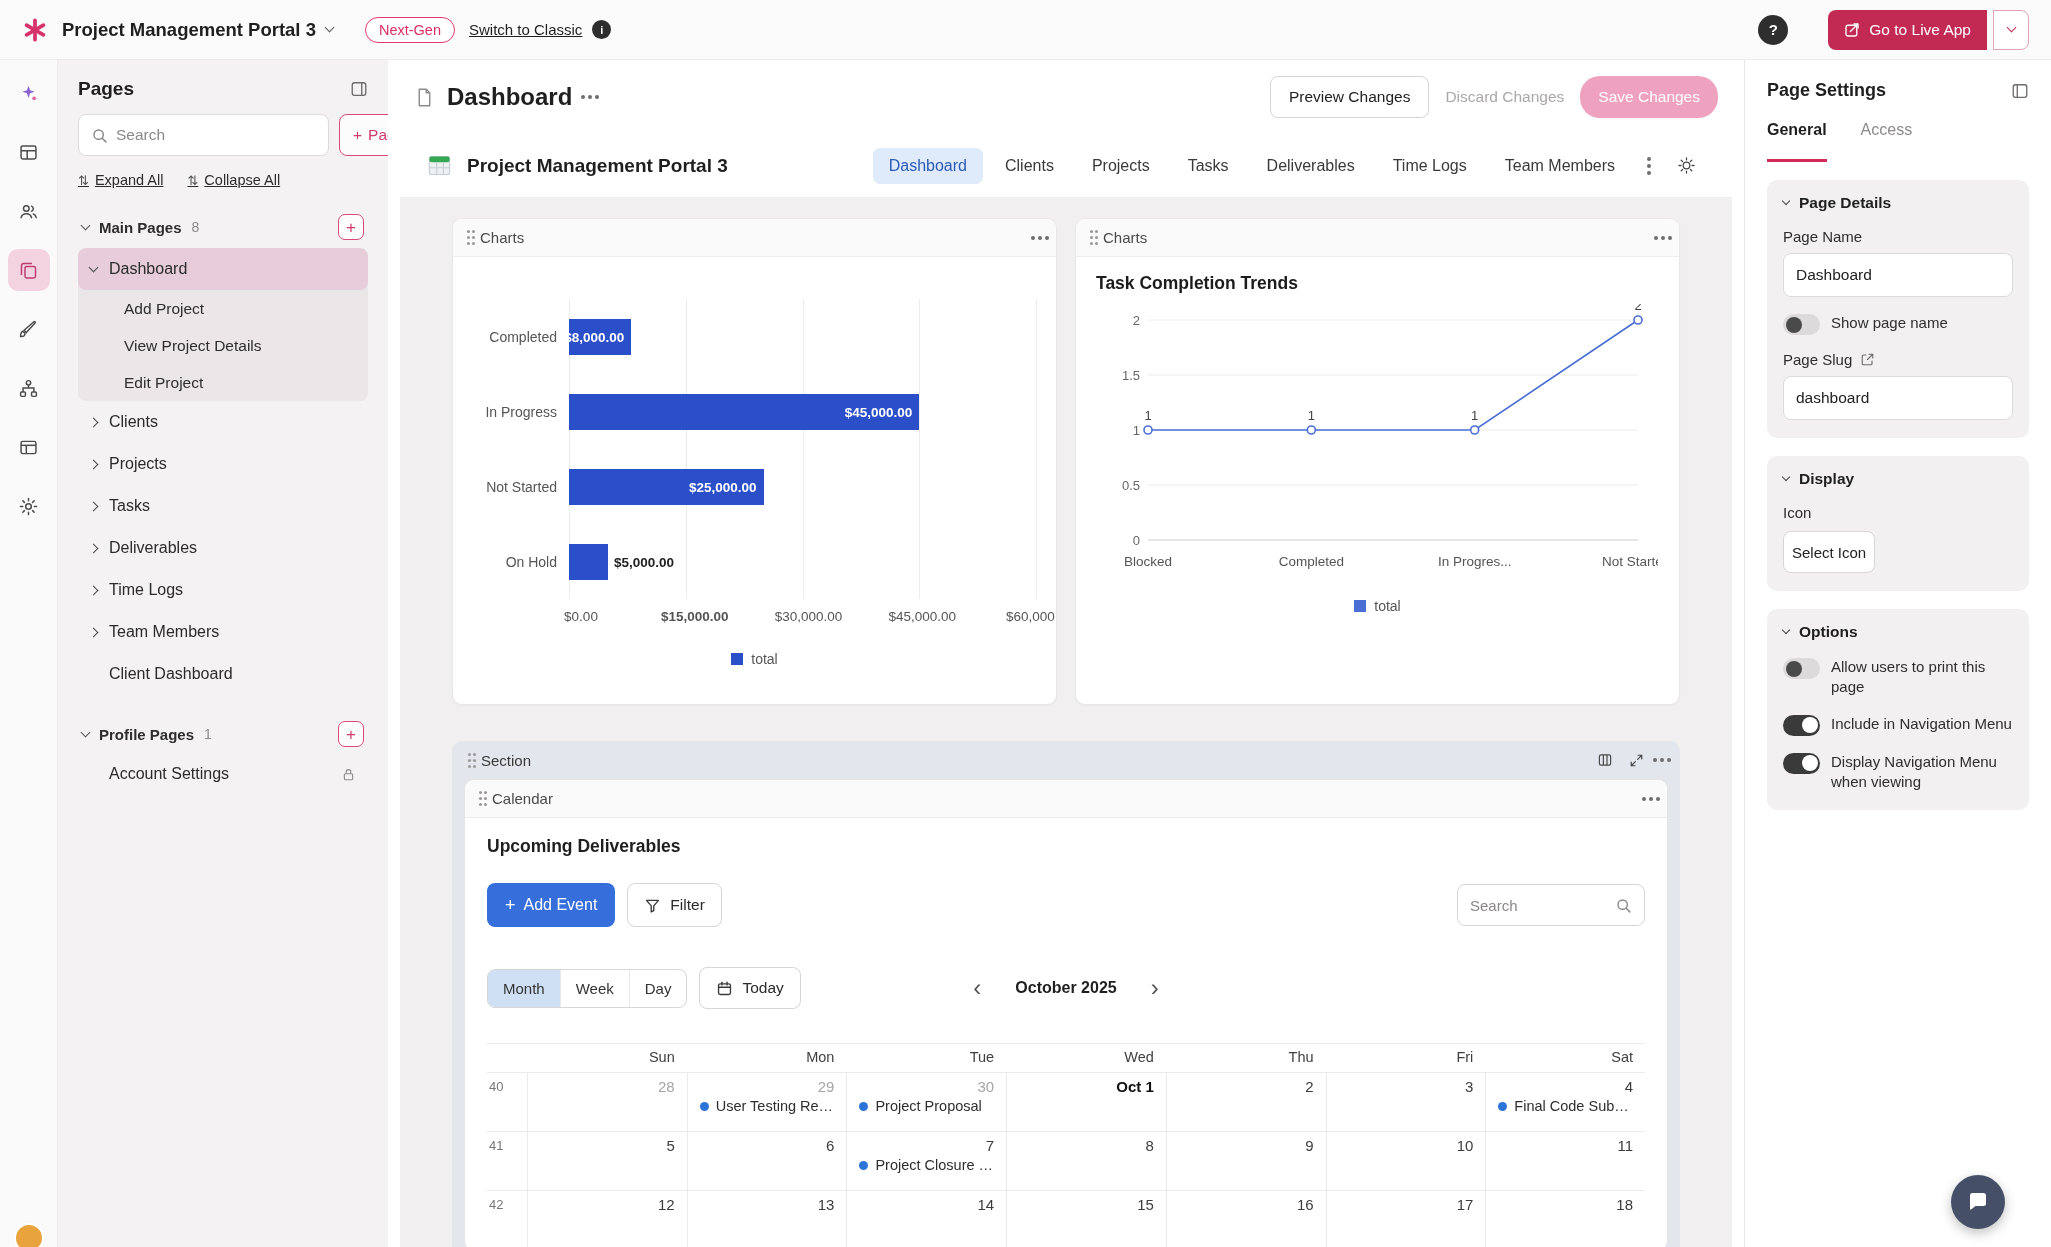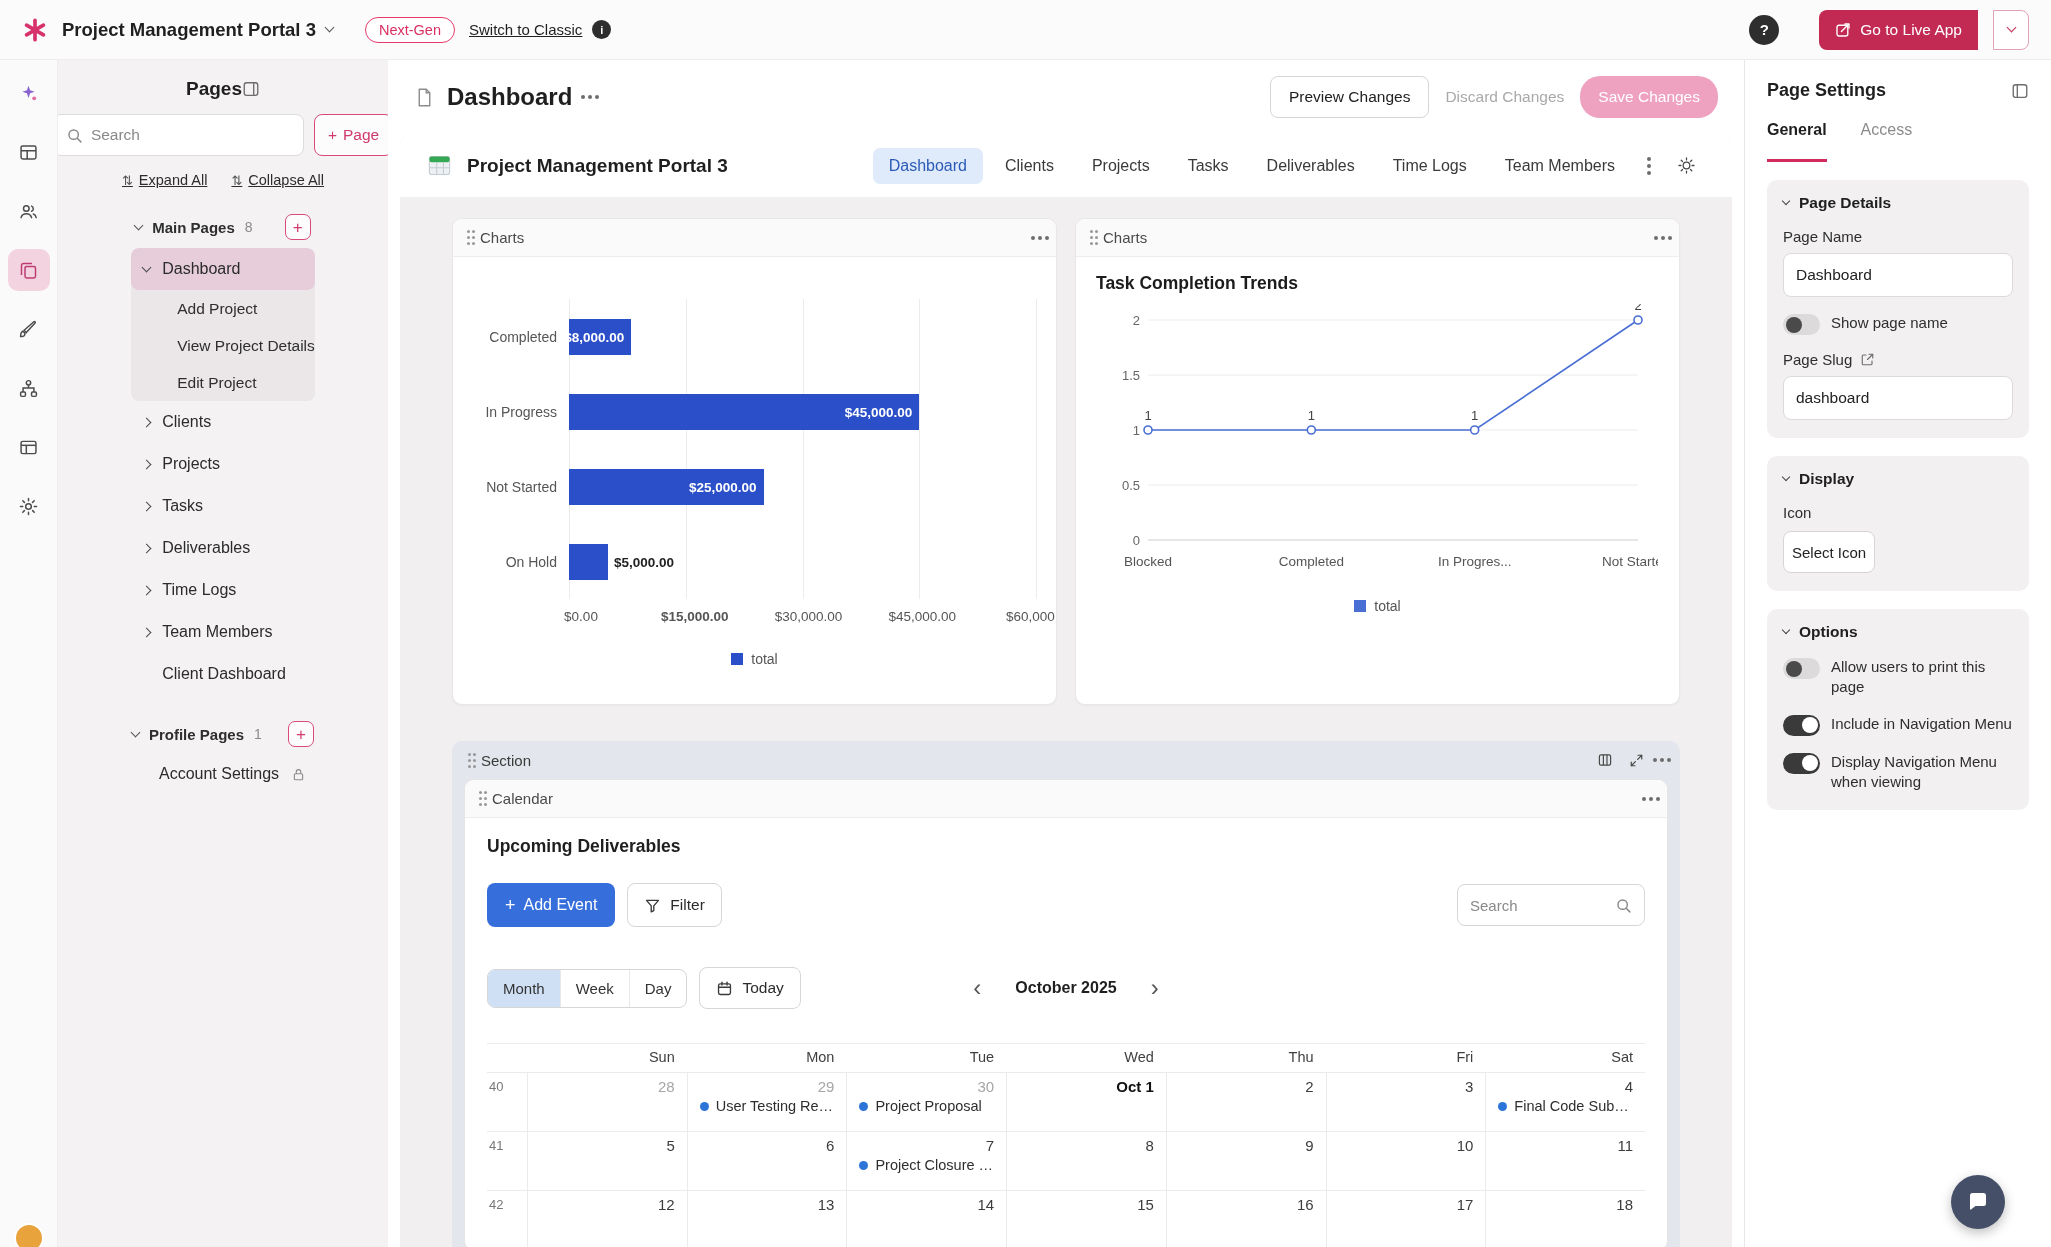--- a/index.html
+++ b/index.html
@@ -16,35 +16,35 @@
 
   
   .topbar{height:60px;display:flex;align-items:center;padding:0 22px;background:#fcfbfb;border-bottom:1px solid #eeecec;gap:14px;}
   .tb-title-wrap{display:flex;align-items:center;gap:10px;}
   .tb-title{font-size:18.5px;font-weight:700;}
   .badge{border:1.5px solid #e5396b;color:#d92f63;border-radius:15px;padding:4px 13px;font-size:14.5px;font-weight:500;margin-left:18px;background:#fff;}
   .switch-link{font-size:15px;color:#1f1f1f;text-decoration:underline;}
   .info-dot{width:19px;height:19px;border-radius:50%;background:#2e2e2e;color:#fff;font-size:11px;font-weight:700;display:flex;align-items:center;justify-content:center;margin-left:-4px;}
   .tb-spacer{flex:1;}
   .help-circle{width:30px;height:30px;border-radius:50%;background:#2e2e2e;color:#fff;font-size:15px;font-weight:600;display:flex;align-items:center;justify-content:center;margin-right:10px;}
-  .live-group{display:flex;align-items:center;gap:15px;padding-left:16px;}
+  .live-group{display:flex;align-items:center;gap:6px;padding-left:16px;}
   .btn-live{height:40px;padding:0 16px;background:#c22a54;border-radius:8px 0 0 8px;color:#fff;font-size:15.5px;font-weight:500;display:flex;align-items:center;gap:9px;}
   .btn-live-chev{width:36px;height:40px;border:1.5px solid #dfa2b6;border-radius:0 8px 8px 0;background:#fff;display:flex;align-items:center;justify-content:center;}
   .cv.red{border-color:#c22a54;}
 
   .workspace{display:flex;height:1187px;}
 
   
   .rail{width:58px;background:#fbfafa;border-right:1px solid #efedee;display:flex;flex-direction:column;align-items:center;padding-top:12px;gap:17px;position:relative;flex:none;}
   .rail-icon{width:42px;height:42px;display:flex;align-items:center;justify-content:center;border-radius:10px;color:#4c4c4c;flex:none;}
   .rail-icon.active{background:#f4d3e1;color:#bd3d72;}
   .rail-avatar{position:absolute;bottom:-6px;left:14px;width:30px;height:30px;border-radius:50%;background:#e8a33d;border:2px solid #fff;}
 
   
-  .sidebar{width:330px;background:#f4f2f3;padding:18px 20px 0;display:flex;flex-direction:column;overflow:hidden;flex:none;align-items:center;}
+  .sidebar{width:330px;background:#f4f2f3;padding:18px 20px 0;display:flex;flex-direction:column;overflow:hidden;flex:none;}
   .sidebar-top{display:flex;justify-content:space-between;align-items:center;}
   .sidebar-title{font-size:19px;font-weight:700;}
   .search-row{display:flex;gap:10px;margin-top:14px;}
   .search-box{flex:1;height:42px;background:#fff;border:1px solid #dddbdc;border-radius:8px;display:flex;align-items:center;padding:0 12px;gap:8px;}
   .search-box input{border:none;outline:none;flex:1;font-size:15.5px;background:transparent;color:#333;min-width:0;}
   .search-box input::placeholder{color:#8b888a;}
   .add-page-btn{height:42px;padding:0 13px;border:1.5px solid #d84a78;color:#cf3b6c;background:#fdfcfc;border-radius:8px;font-size:15.5px;display:flex;align-items:center;gap:6px;}
   .expand-row{display:flex;gap:24px;margin-top:16px;font-size:14.5px;color:#2c2c2c;}
   .expand-link{display:flex;gap:6px;align-items:center;text-decoration:underline;}
   .expand-link .gl{font-size:13px;color:#555;text-decoration:none;display:inline-block;}

